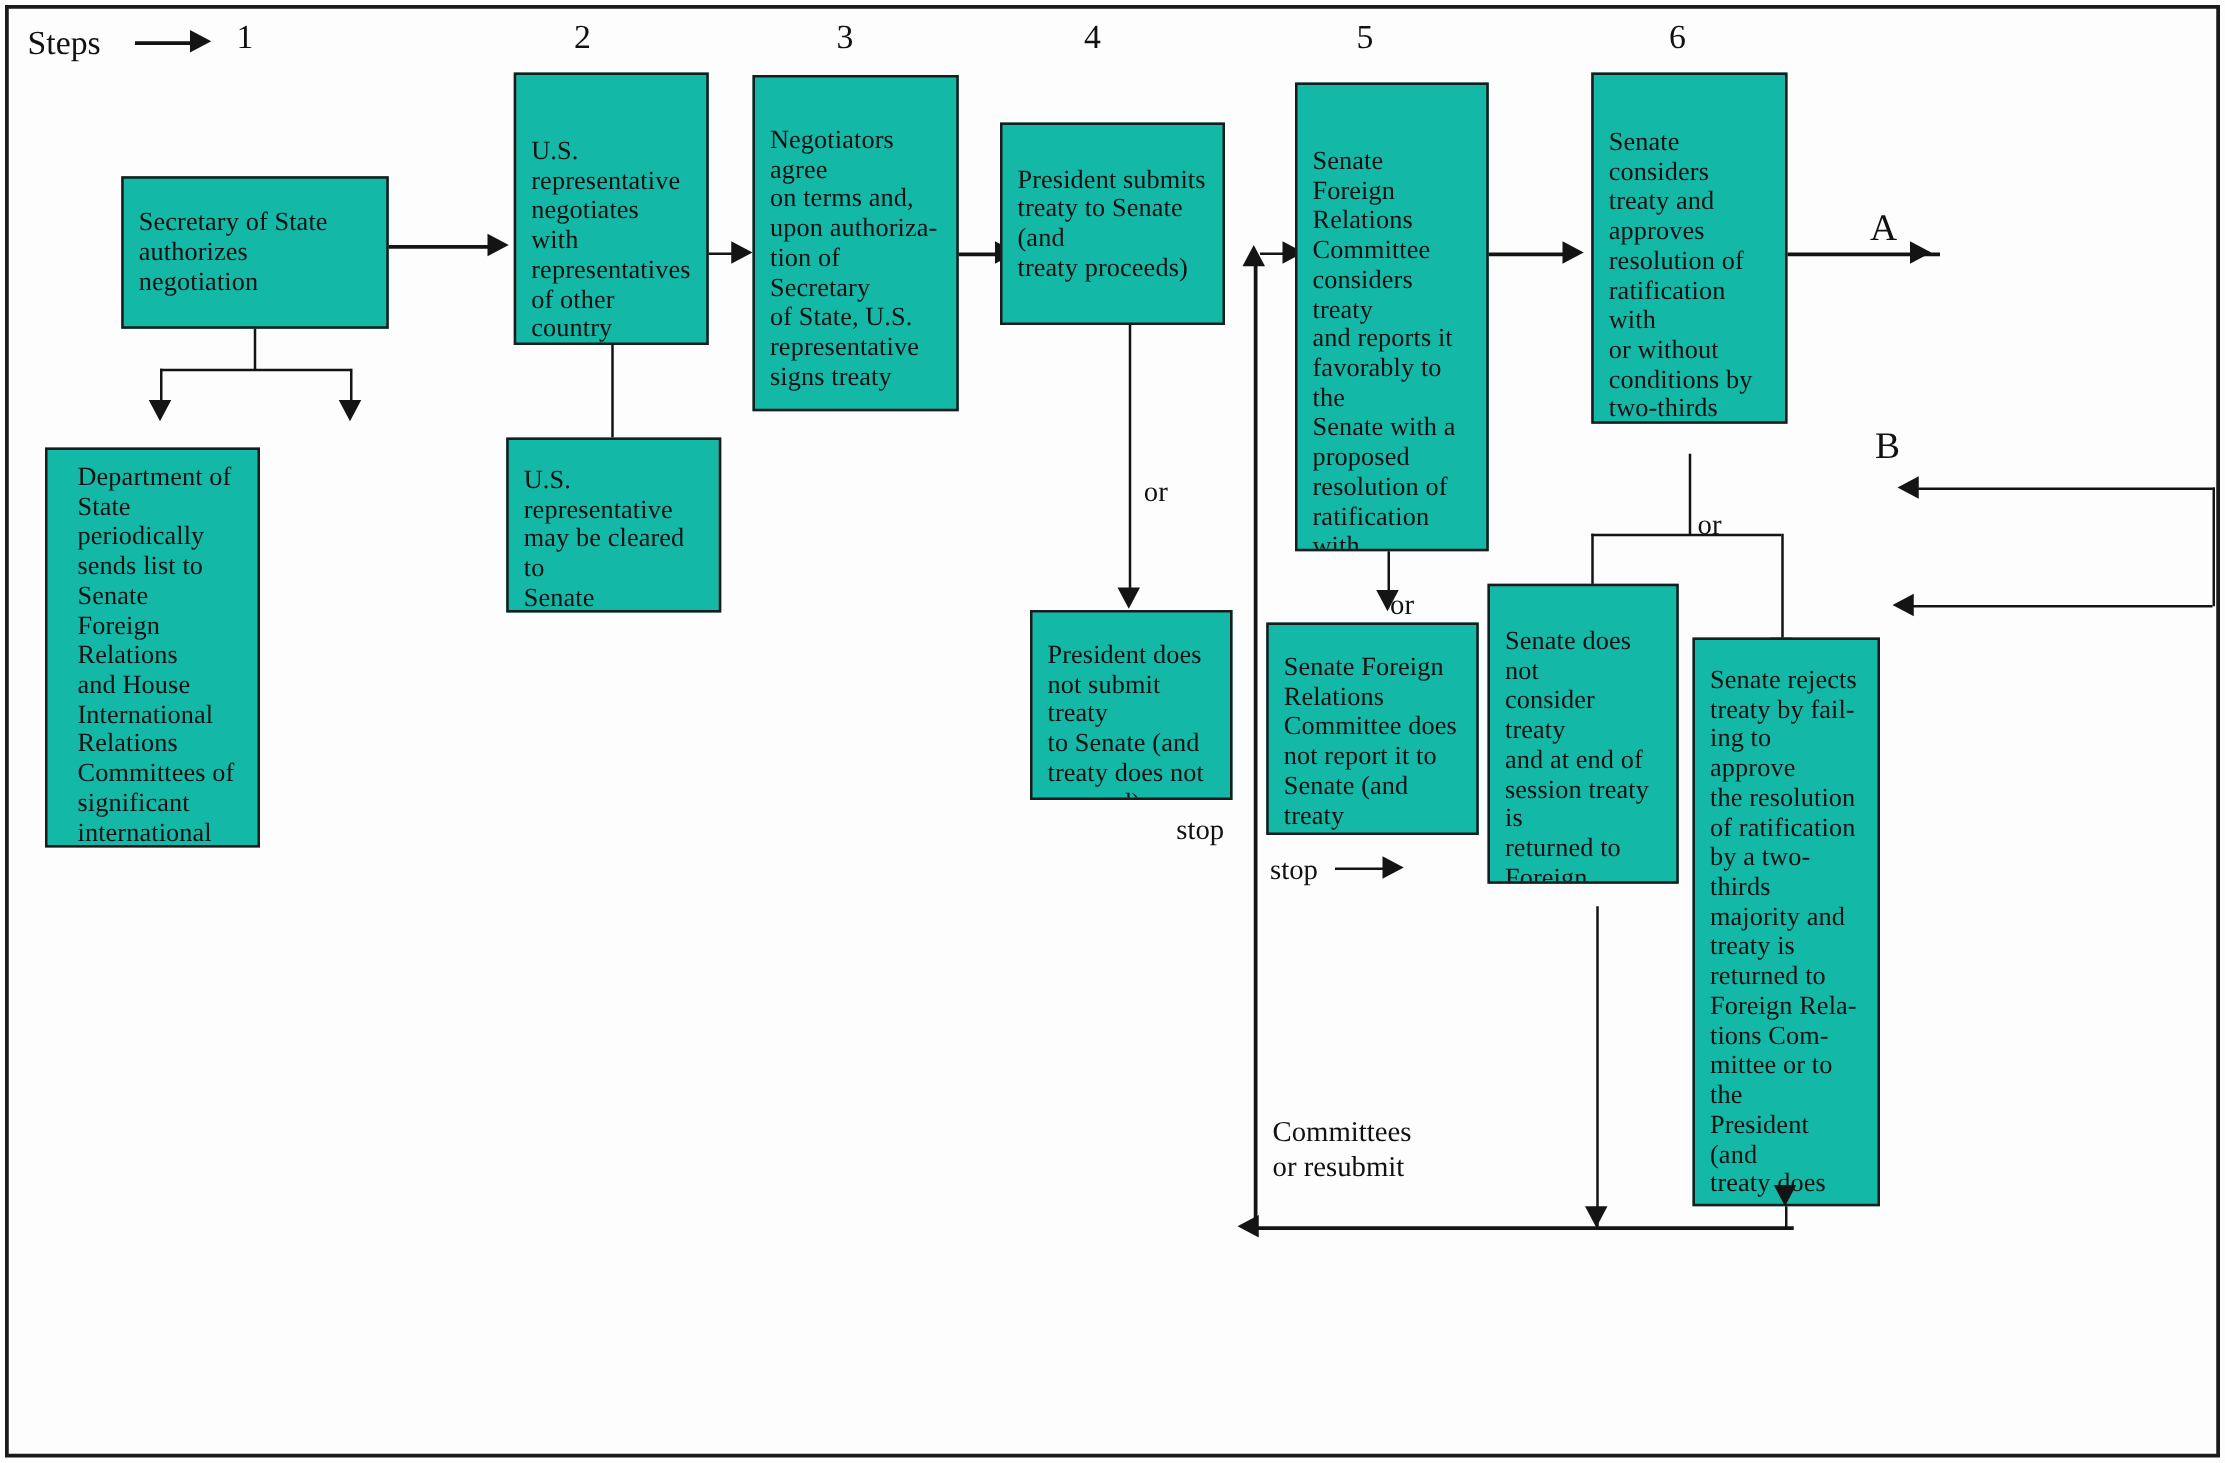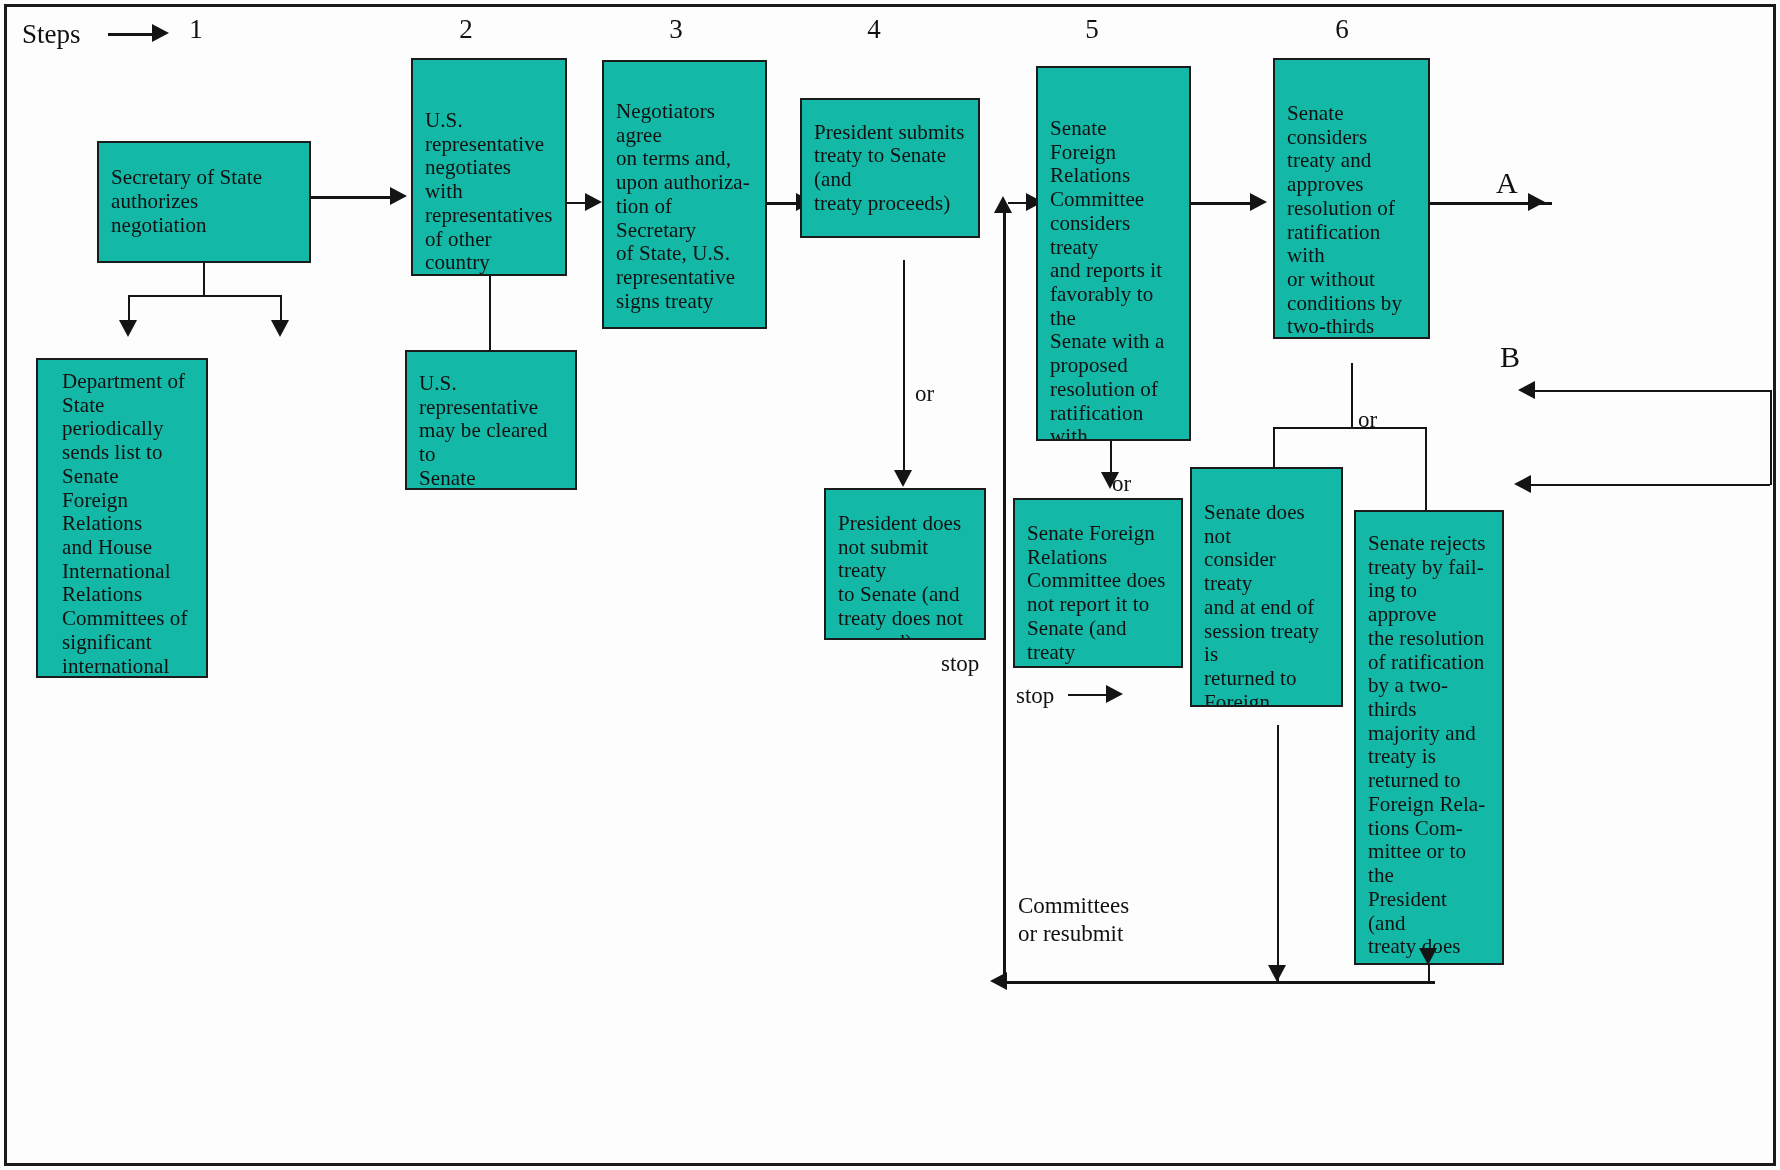--- a/index.html
+++ b/index.html
@@ -176,21 +176,21 @@
 upon authoriza-
 tion of Secretary
 of State, U.S.
 representative
 signs treaty</span>
   </div>
 
   <div class="hline" style="left:767px; top:202px; width:31px;"></div>
   <div class="arrow-r" style="left:796px; top:193px;"></div>
 
-  <div class="box vcenter" style="left:800px; top:98px; width:180px; height:140px;">
+  <div class="box vcenter" style="left:800px; top:98px; width:180px; height:162px;">
     <span class="txt">President submits
 treaty to Senate (and
 treaty proceeds)</span>
   </div>
 
   <div class="vline thin" style="left:903px; top:260px; height:215px;"></div>
   <div class="arrow-d" style="left:894px; top:470px;"></div>
   <div class="caption" style="left:915px; top:380px;">or</div>
 
   <div class="box" style="left:824px; top:488px; width:162px; height:152px;">

